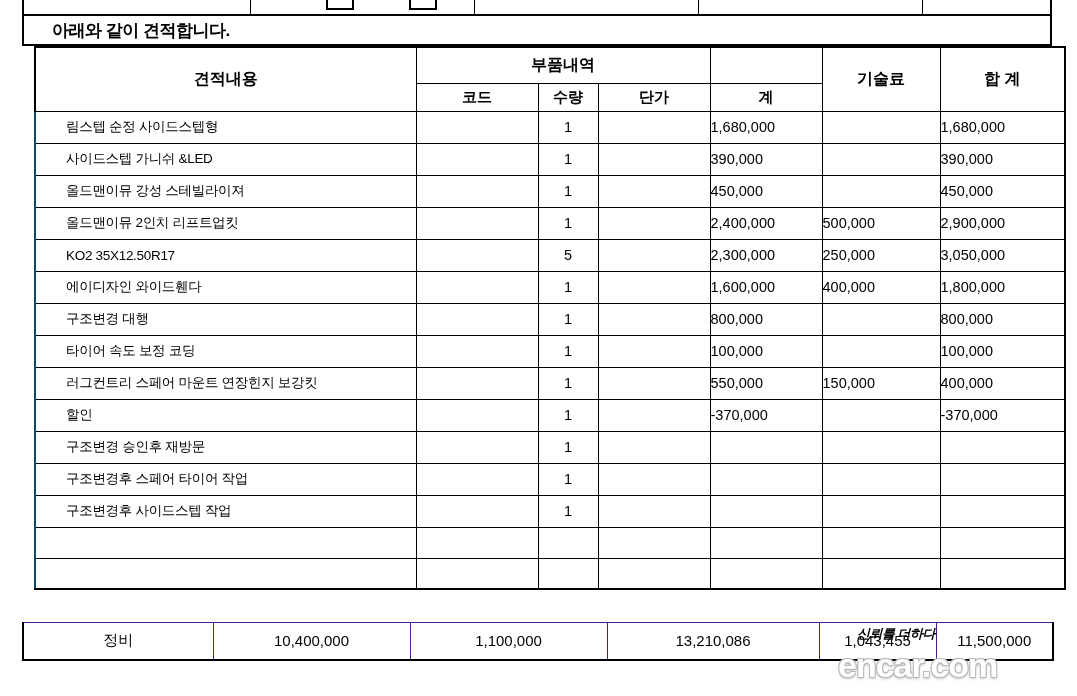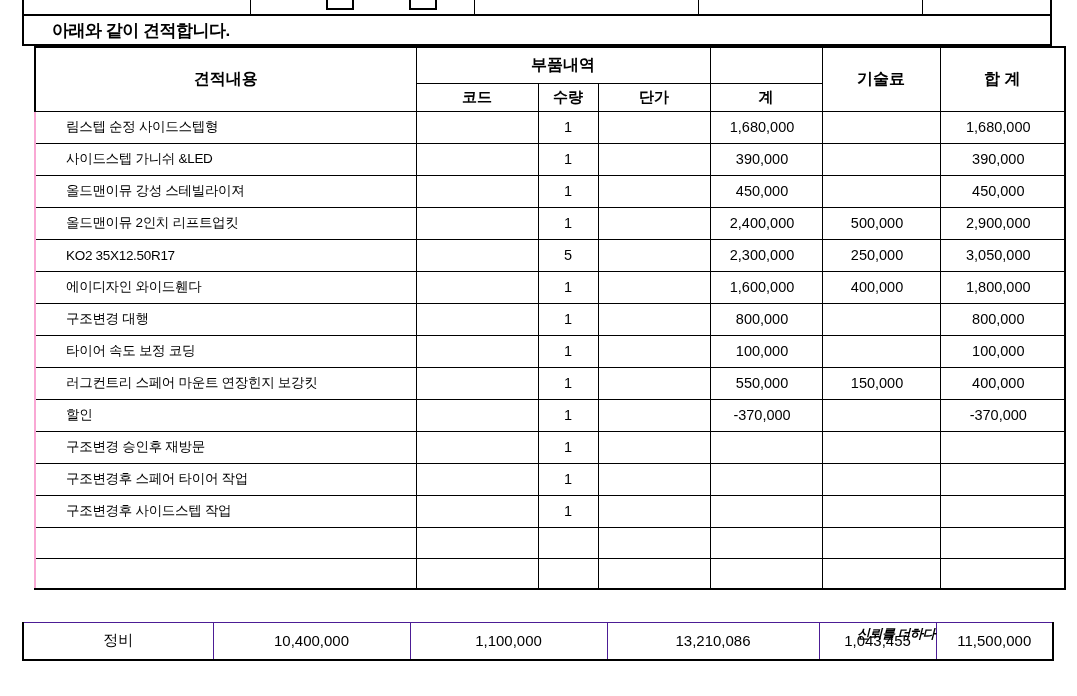--- a/index.html
+++ b/index.html
@@ -79,41 +79,41 @@
     border-collapse: collapse;
     table-layout: fixed;
   }
   .main-table th, .main-table td {
     border: 1px solid #000;
     font-size: 14px;
     padding: 0;
     height: 32px;
     box-sizing: border-box;
   }
-  .main-table .outer-l { border-left: 2px solid #f9a8d4; }
+  .main-table .outer-l { border-left: 2px solid #0c4a6e; }
   .main-table .outer-r { border-right: 2px solid #000; }
   .main-table thead th {
     font-weight: bold;
     text-align: center;
     font-size: 16px;
   }
   .main-table thead tr.h1 th { height: 36px; }
   .main-table thead tr.h2 th { height: 28px; font-size: 15px; }
   .main-table thead tr.h1 th:first-child { border-top: 2px solid #000; border-left: 2px solid #000; }
 
   .hdr-top { border-top: 2px solid #000 !important; }
 
   td.desc {
     text-align: left;
     padding-left: 30px;
     font-size: 13.5px;
     letter-spacing: -0.3px;
   }
   td.num {
-    text-align: center;
+    text-align: left;
     padding-right: 8px;
     font-size: 14.5px;
   }
   td.qty {
     text-align: center;
     font-size: 14.5px;
   }
   .spacer-row td { height: 31px; }
   .last-row td { border-bottom: 2px solid #000; }
 
@@ -366,14 +366,15 @@
       <td>10,400,000</td>
       <td>1,100,000</td>
       <td>13,210,086</td>
       <td>1,043,455</td>
       <td>11,500,000</td>
     </tr>
   </tbody>
     </table>
 
   <div class="wm-badge">신뢰를 더하다</div>
+  <div class="wm-logo">encar.com</div>
 
 </div>
 
 </body></html>

